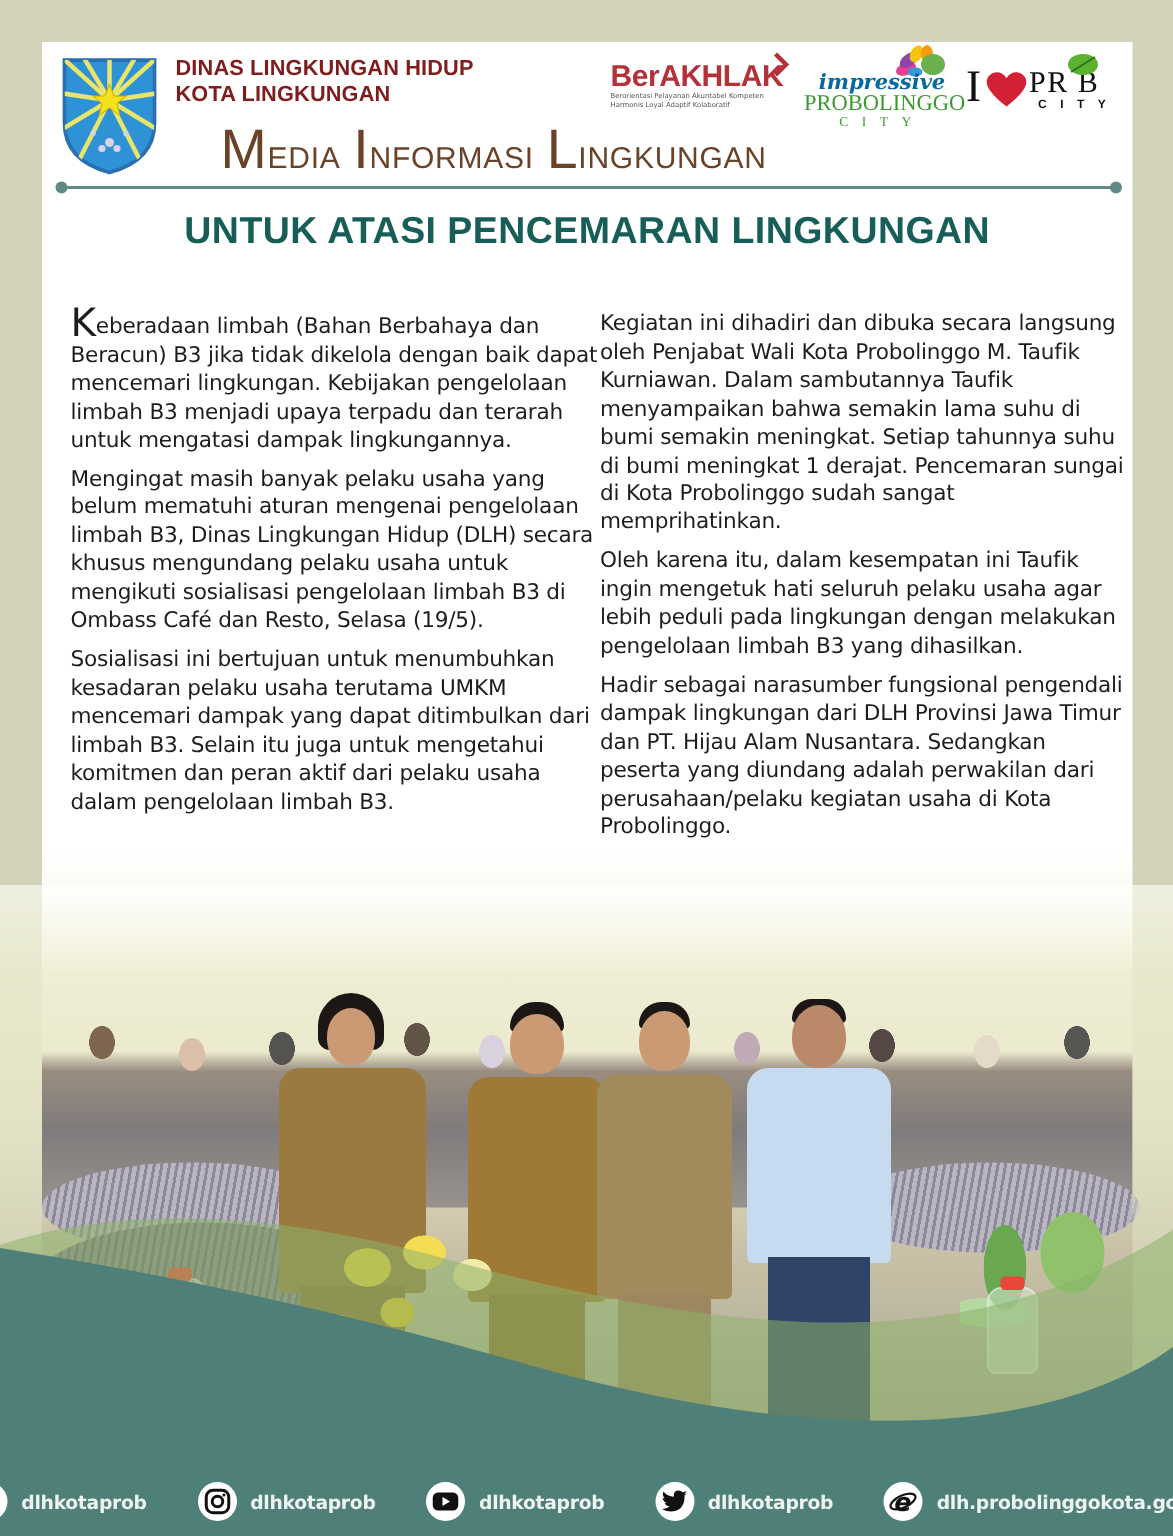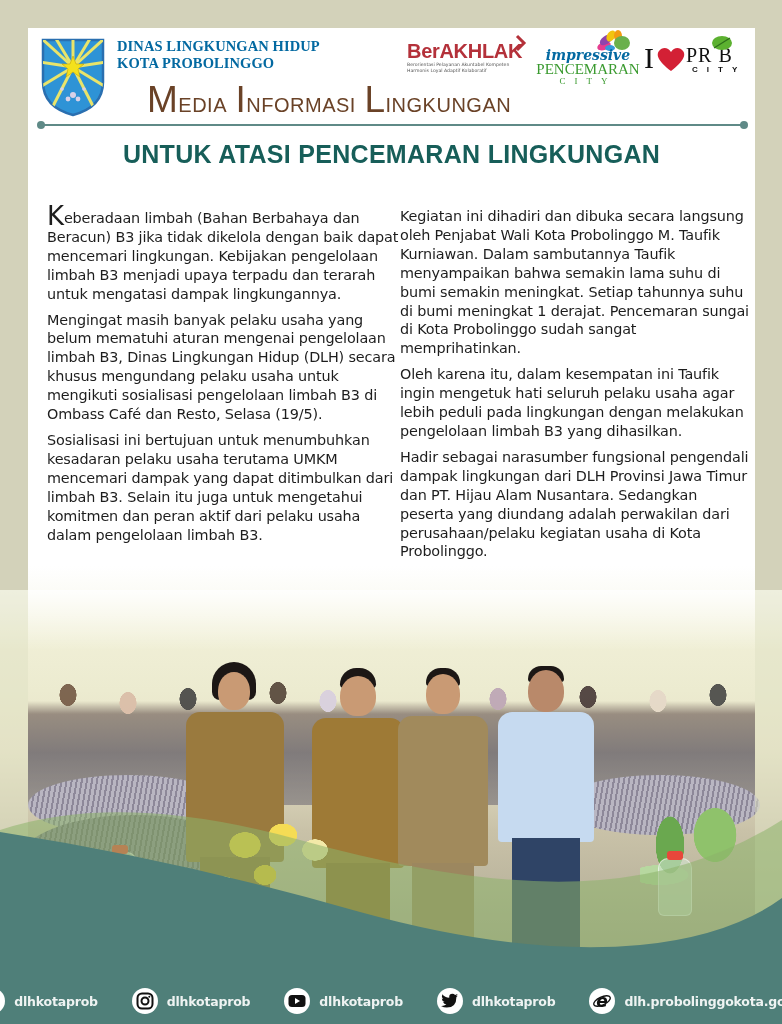--- a/index.html
+++ b/index.html
@@ -12,22 +12,22 @@
   .card {
     position: absolute; left: 28px; top: 28px; width: 727px; height: 640px;
     background: linear-gradient(to bottom, #ffffff 0%, #ffffff 84%, #f1f1de 100%);
   }
   
   .logo {
     position: absolute; left: 40px; top: 37px; width: 66px; height: 80px;
   }
   .org {
     position: absolute; left: 117px; top: 38px;
-    font-family: Liberation Serif, serif; font-weight: bold;
-    font-size: 14.5px; line-height: 17px; color: #0369a1; letter-spacing: 0.1px;
+    font-family: Liberation Sans, sans-serif; font-weight: bold;
+    font-size: 14.5px; line-height: 17px; color: #7f1d1d; letter-spacing: 0.1px;
   }
   .masthead {
     position: absolute; left: 147px; top: 80px;
     font-family: "Liberation Sans", sans-serif;
     color: #6a4227; font-size: 29px; letter-spacing: 0.5px;
     font-variant: small-caps; line-height: 40px;
   }
   .masthead .big { font-size: 37px; }
   .rule {
     position: absolute; left: 40px; top: 124px; width: 704px; height: 2px;
@@ -214,21 +214,21 @@
     <circle cx="33" cy="58" r="3"></circle>
       <circle cx="28" cy="62" r="2.4"></circle>
       <circle cx="38" cy="62" r="2.4"></circle>
     <circle cx="22" cy="52" r="1.8"></circle>
       <circle cx="44" cy="52" r="1.8"></circle>
   </g>
 </svg>
 
 <div class="org">
   <div>DINAS LINGKUNGAN HIDUP</div>
-  <div>KOTA PROBOLINGGO</div>
+  <div>KOTA LINGKUNGAN</div>
 </div>
 
 <div class="masthead">
   <span class="big">M</span><span>edia</span>
   <span class="big">I</span><span>nformasi</span>
   <span class="big">L</span><span>ingkungan</span>
 </div>
 
 <div class="rule"></div>
 <div class="rule-dot" style="left:37px"></div>
@@ -246,21 +246,21 @@
 <svg class="petals" viewBox="0 0 34 24">
   <ellipse cx="8" cy="16" rx="7" ry="4" fill="#e53d8f" transform="rotate(-20 8 16)"></ellipse>
   <ellipse cx="10" cy="10" rx="7" ry="4" fill="#8e44ad" transform="rotate(-35 10 10)"></ellipse>
   <ellipse cx="15" cy="6" rx="6" ry="4" fill="#f2c40f" transform="rotate(-60 15 6)"></ellipse>
   <ellipse cx="22" cy="6" rx="6" ry="4" fill="#f39c12" transform="rotate(-90 22 6)"></ellipse>
   <ellipse cx="26" cy="13" rx="8" ry="7" fill="#6ab04c"></ellipse>
   <ellipse cx="14" cy="18" rx="5" ry="3" fill="#3498db"></ellipse>
 </svg>
 <div class="impressive">
   <div class="script">impressive</div>
-  <div class="city-name">PENCEMARAN</div>
+  <div class="city-name">PROBOLINGGO</div>
   <div class="city">CITY</div>
 </div>
 
 <div class="ilove">
   <div class="i">I</div>
   <svg class="heart" viewBox="0 0 30 26">
     <path d="M15 25 C2 15 0 9 3 5 C6 1 12 1 15 6 C18 1 24 1 27 5 C30 9 28 15 15 25 Z" fill="#d32035"></path>
   </svg>
   <div class="prob">PR  B</div>
   <svg class="leaf" viewBox="0 0 24 18">

